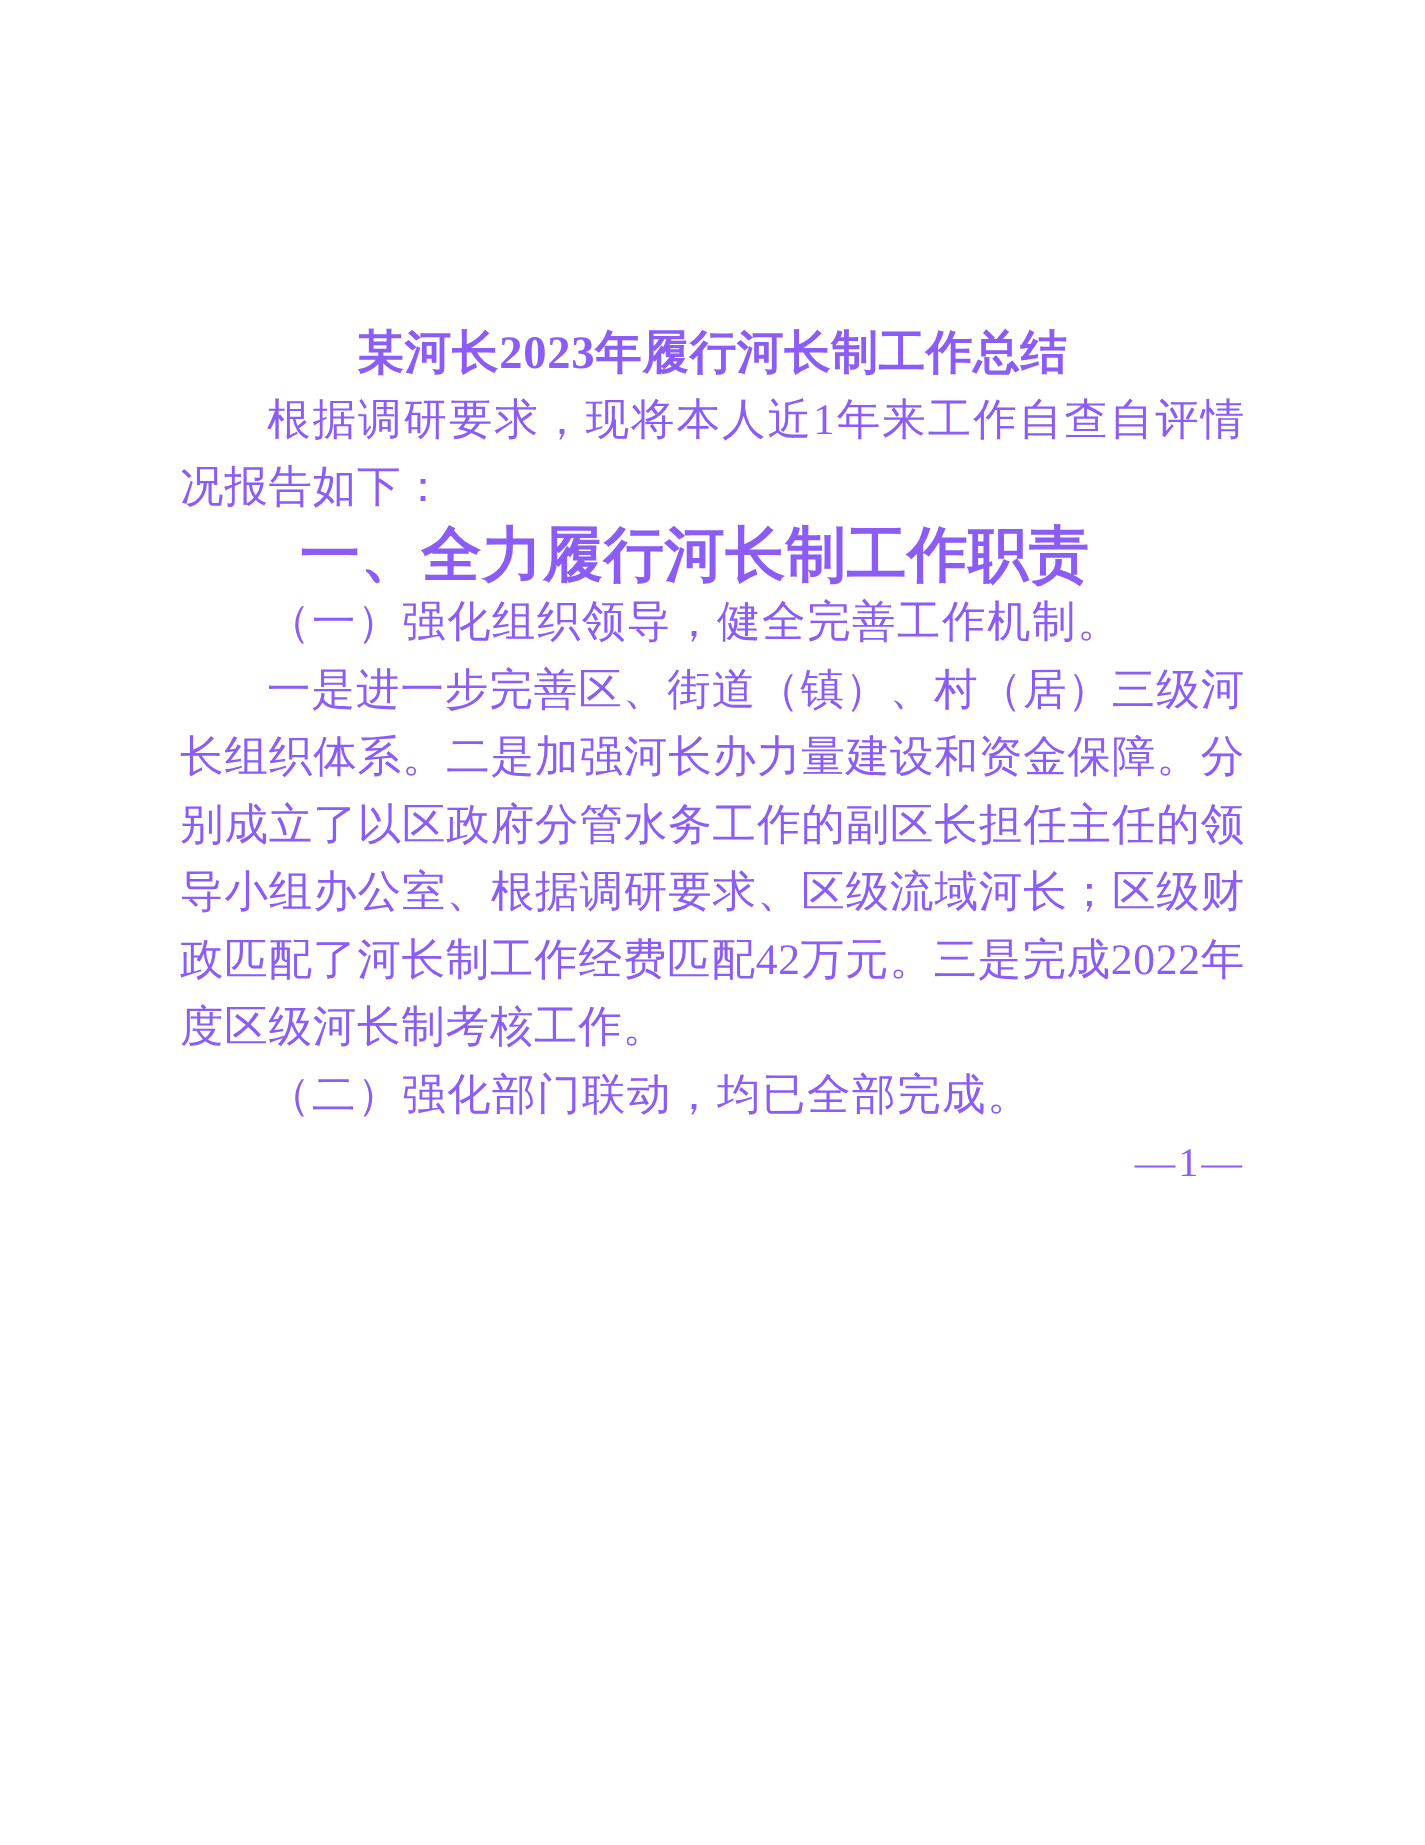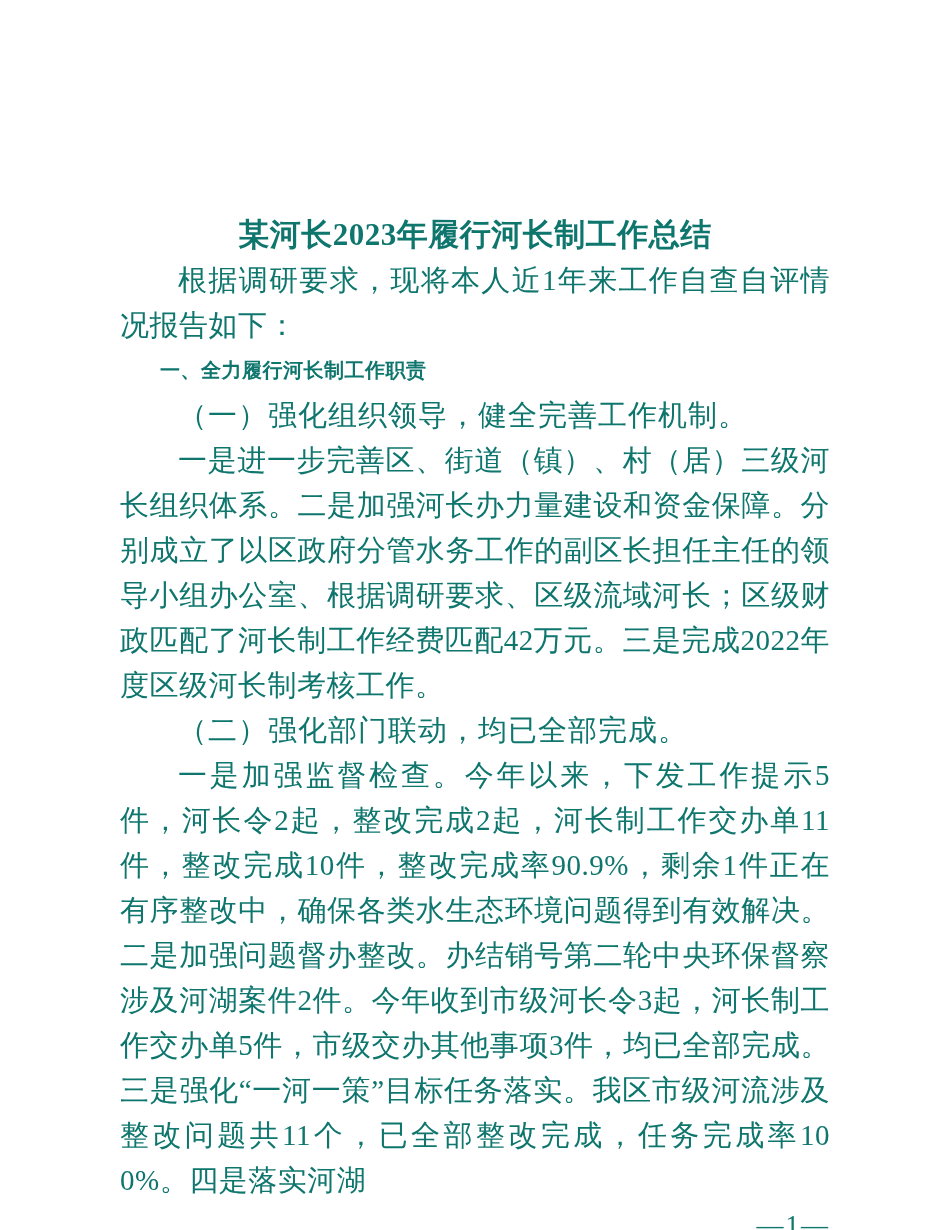--- a/index.html
+++ b/index.html
@@ -12,21 +12,21 @@
     height: 1230px;
     overflow: hidden;
     position: relative;
   }
   .page {
     box-sizing: border-box;
     width: 950px;
     height: 1230px;
     padding: 212px 120px 0 120px;
     background: #ffffff;
-    color: #0f766e;
+    color: #8b5cf6;
   }
   .doc-title {
     font-family: "Liberation Serif", "DejaVu Serif", serif;
     font-weight: bold;
     font-size: 31px;
     line-height: 45px;
     text-align: center;
     margin: 0;
     letter-spacing: 0.5px;
   }
@@ -41,21 +41,21 @@
     margin: 0;
     letter-spacing: 0.5px;
     word-break: break-all;
   }
   .intro-para {
     margin-top: 1px;
   }
   .h1-heading {
     font-family: "Liberation Sans", "DejaVu Sans", sans-serif;
     font-weight: bold;
-    font-size: 20px;
+    font-size: 40px;
     line-height: 45px;
     text-indent: 2em;
     margin: 0;
     letter-spacing: 0.5px;
   }
   .h2-heading {
     font-family: Liberation Serif, serif;
     font-weight: normal;
     font-size: 29px;
     line-height: 45px;
@@ -83,17 +83,16 @@
   <p class="body-para intro-para">根据调研要求，现将本人近1年来工作自查自评情况报告如下：</p>
 
   <h2 class="h1-heading">一、全力履行河长制工作职责</h2>
 
   <h3 class="h2-heading">（一）强化组织领导，健全完善工作机制。</h3>
 
   <p class="body-para">一是进一步完善区、街道（镇）、村（居）三级河长组织体系。二是加强河长办力量建设和资金保障。分别成立了以区政府分管水务工作的副区长担任主任的领导小组办公室、根据调研要求、区级流域河长；区级财政匹配了河长制工作经费匹配42万元。三是完成2022年度区级河长制考核工作。</p>
 
   <h3 class="h2-heading">（二）强化部门联动，均已全部完成。</h3>
 
-  <p class="body-para">一是加强监督检查。今年以来，下发工作提示5件，河长令2起，整改完成2起，河长制工作交办单11件，整改完成10件，整改完成率90.9%，剩余1件正在有序整改中，确保各类水生态环境问题得到有效解决。二是加强问题督办整改。办结销号第二轮中央环保督察涉及河湖案件2件。今年收到市级河长令3起，河长制工作交办单5件，市级交办其他事项3件，均已全部完成。三是强化“一河一策”目标任务落实。我区市级河流涉及整改问题共11个，已全部整改完成，任务完成率100%。四是落实河湖</p>
 
   <div class="page-number">—1—</div>
 
 </div>
 
 </body></html>

